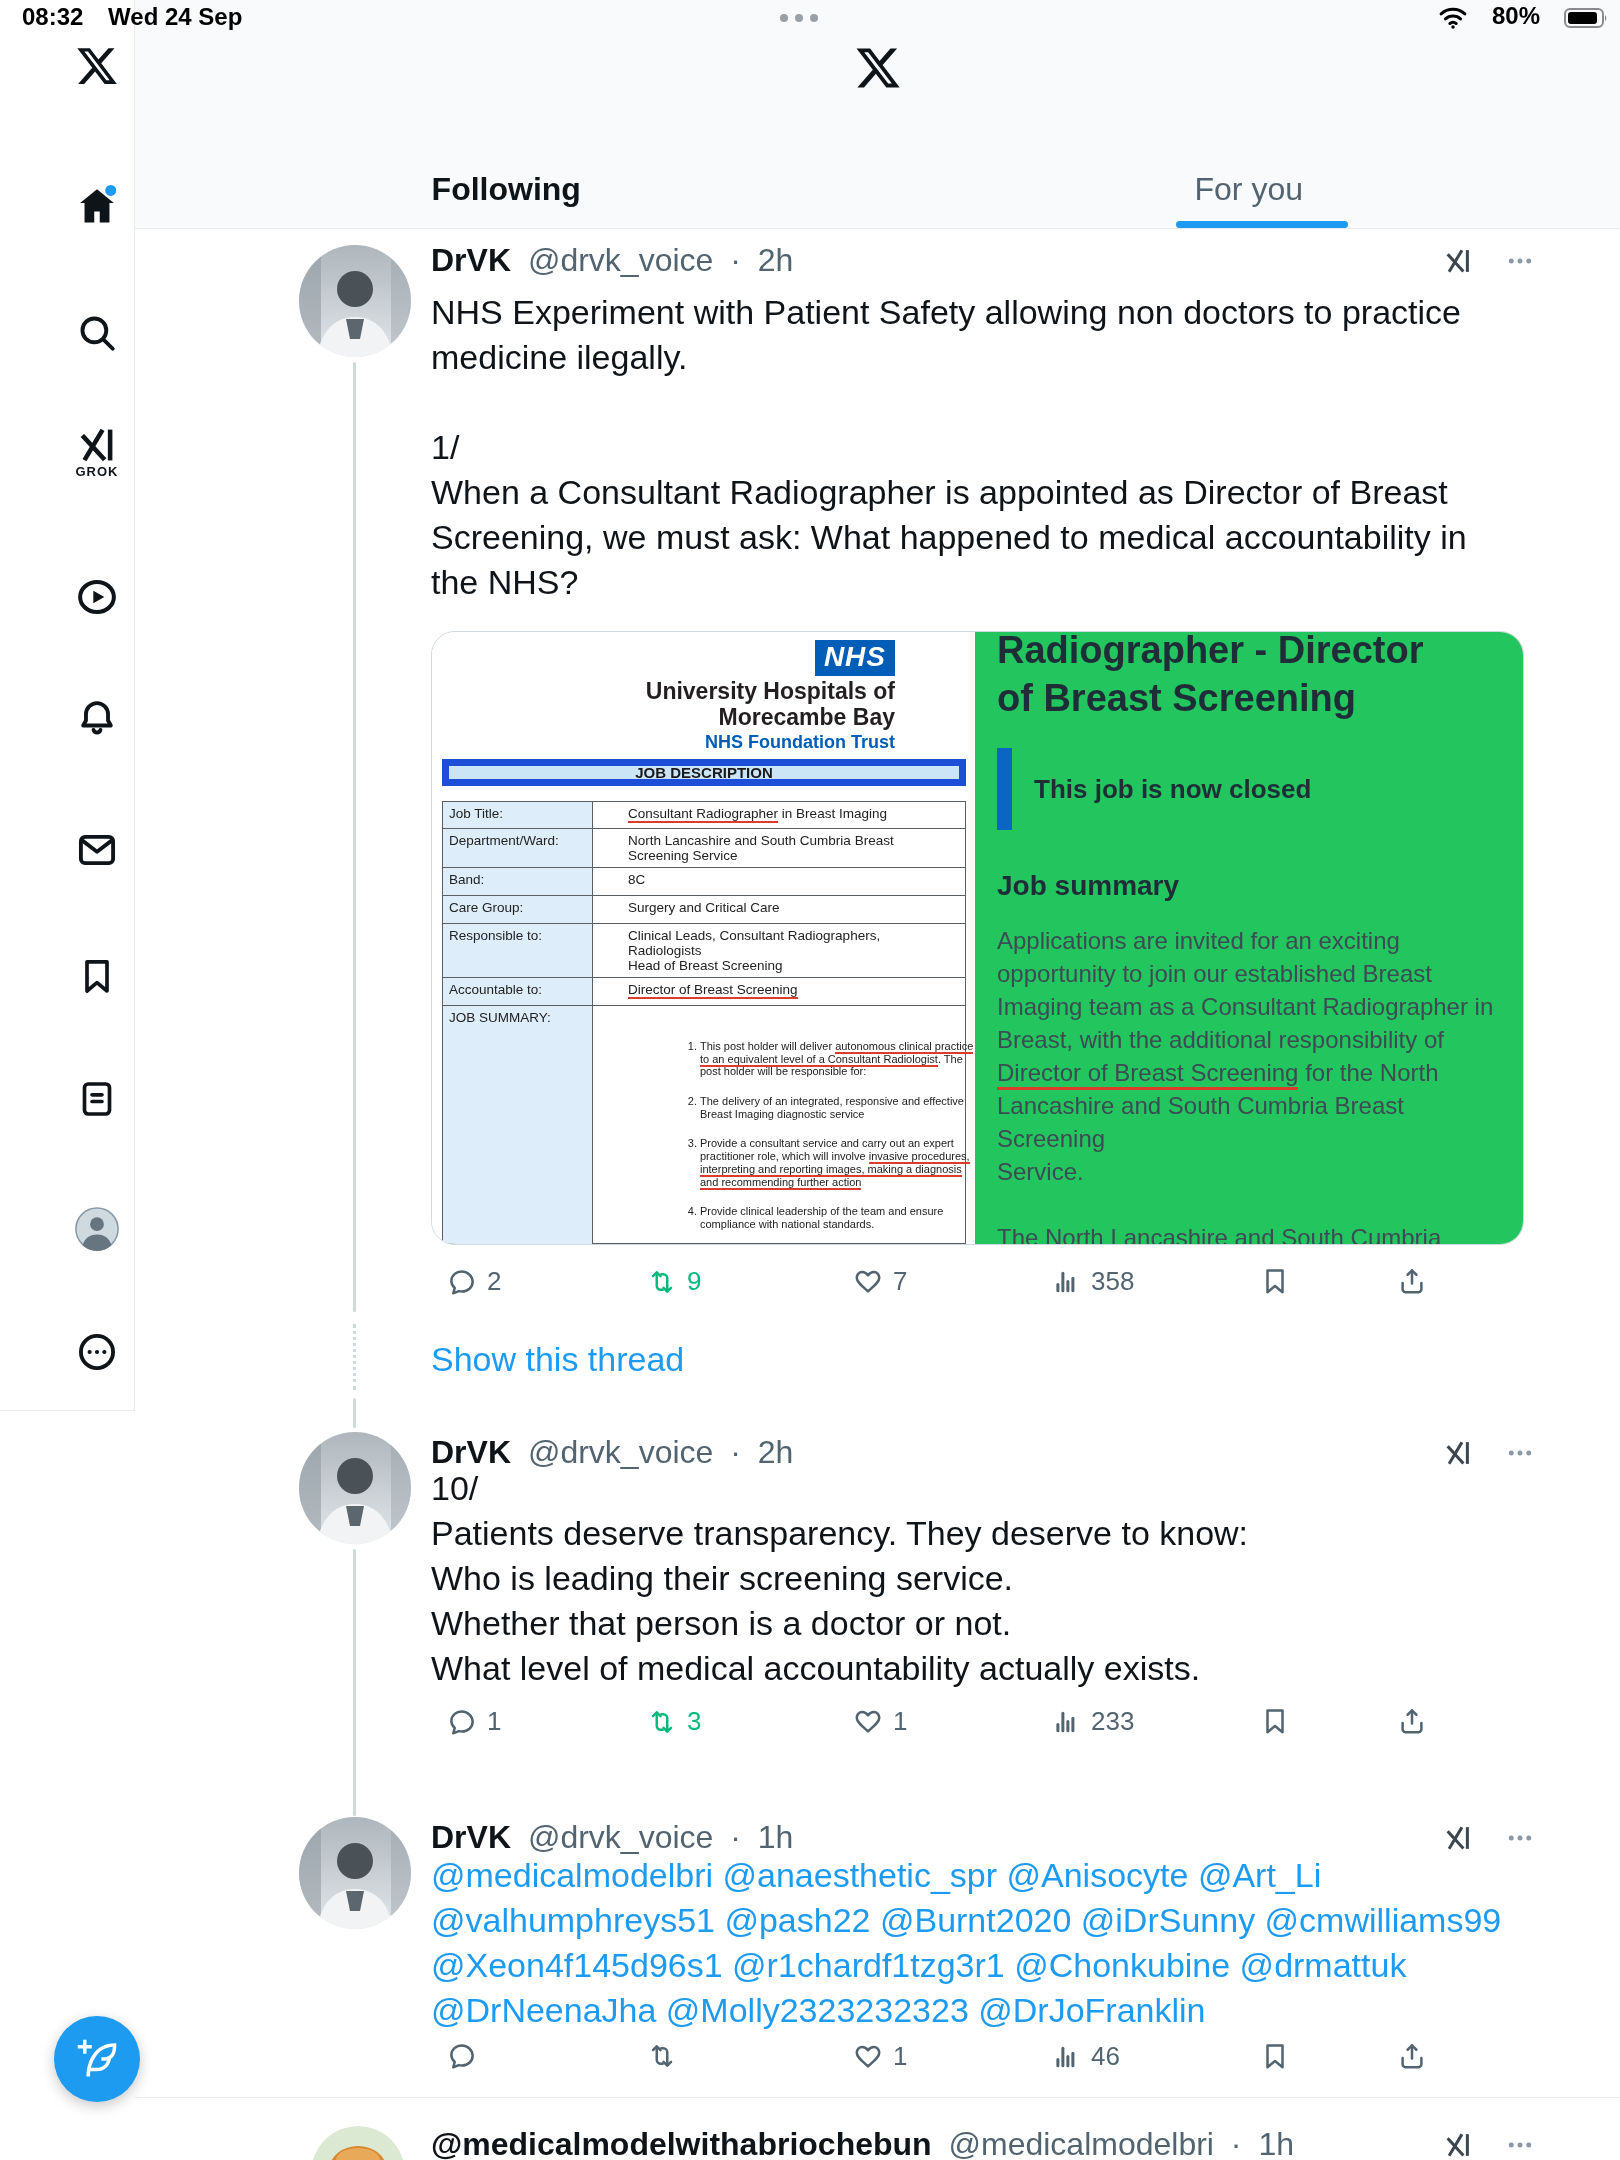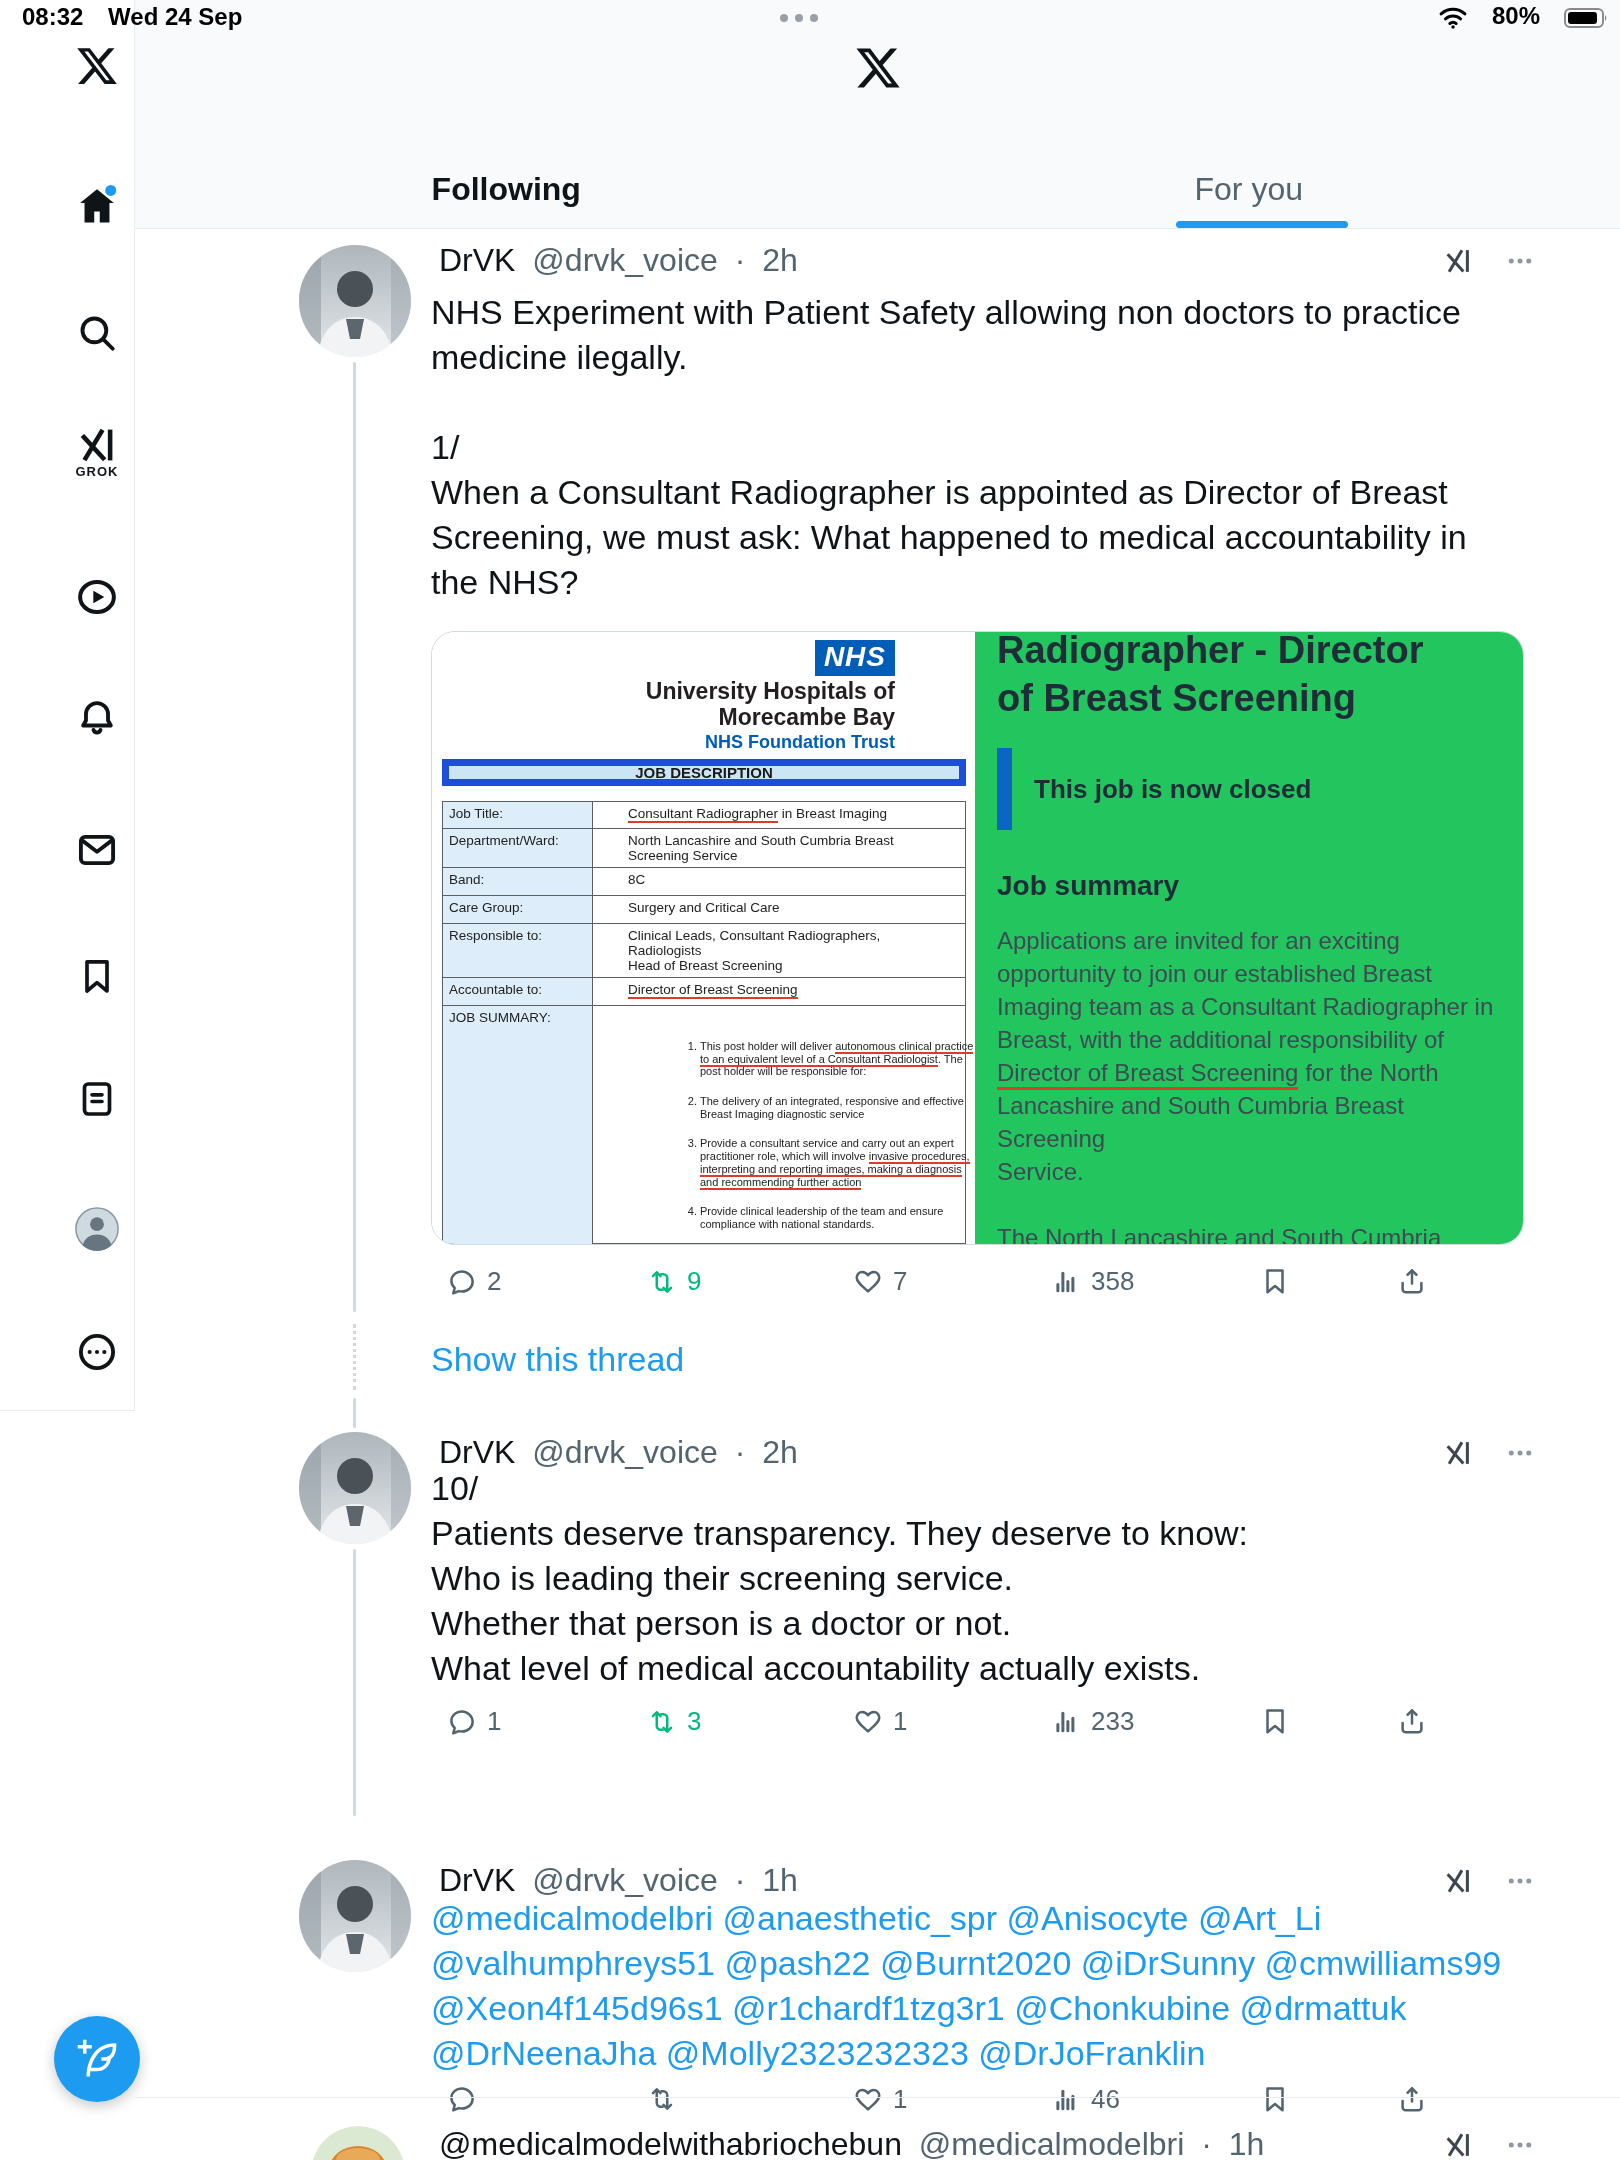--- a/index.html
+++ b/index.html
@@ -25,21 +25,21 @@
                border-bottom:1px solid #e8ecee;z-index:5;}
   .hx{position:absolute;left:50%;top:44px;transform:translateX(-50%);}
   .tabs{position:absolute;left:0;right:0;bottom:0;height:78px;display:flex;}
   .tab{flex:1;display:flex;align-items:center;justify-content:center;font-size:32px;color:#536471;}
   .tab.active{color:#0f1419;font-weight:bold;}
   .tab-underline{position:absolute;bottom:0;left:1041px;width:172px;height:7px;border-radius:4px;background:#1d9bf0;}
   
   .tweet{position:absolute;left:0;right:0;}
   .avatar{position:absolute;left:164px;width:112px;height:112px;border-radius:50%;overflow:hidden;}
   .tw-head{position:absolute;left:296px;top:14px;font-size:32px;white-space:nowrap;}
-  .tw-name{font-weight:normal;color:#0f1419;margin-left:8px;}
+  .tw-name{font-weight:bold;color:#0f1419;}
   .tw-handle,.tw-dot,.tw-time{color:#536471;margin-left:8px;}
   .tw-icons{position:absolute;top:18px;left:1308px;display:flex;gap:32px;align-items:center;}
   .tw-body{position:absolute;left:296px;width:1110px;font-size:34px;line-height:45px;white-space:pre-line;color:#0f1419;}
   .mentions{color:#1d9bf0;}
   .show-thread{position:absolute;left:296px;font-size:34px;color:#1d9bf0;}
   .thread-seg{position:absolute;left:218px;width:3px;background:#cfd9de;border-radius:2px;}
   .thread-dots{position:absolute;left:218px;width:0;border-left:3px dotted #cfd9de;}
   .t3-divider{position:absolute;left:0;right:0;top:2097px;height:1px;background:#e8ecee;}
   
   .stats-row{position:absolute;left:296px;width:1120px;height:44px;}
@@ -448,21 +448,21 @@
       <div class="stat" style="left:966px">
         <svg width="30" height="30" viewBox="0 0 24 24" fill="none" stroke="currentColor" stroke-width="2" stroke-linecap="round" stroke-linejoin="round">
             <path d="M12 14V3.5"></path>
             <path d="M8.5 7L12 3.5 15.5 7"></path>
             <path d="M4.5 13.5v5A2.5 2.5 0 0 0 7 21h10a2.5 2.5 0 0 0 2.5-2.5v-5"></path>
           </svg>
       </div>
     </div>
   </article>
 
-  <article class="tweet" style="top:1856px;height:277px">
+  <article class="tweet" style="top:1813px;height:277px">
     <div class="avatar" style="top:4px">
       <svg width="112" height="112" viewBox="0 0 112 112">
         <rect width="112" height="112" fill="url(#g1)"></rect>
         <rect x="0" y="0" width="22" height="112" fill="#8d979e" opacity="0.55"></rect>
         <rect x="92" y="0" width="20" height="112" fill="#98a1a8" opacity="0.45"></rect>
         <circle cx="56" cy="44" r="18" fill="#4a5258"></circle>
         <path d="M18 112c4-28 20-40 38-40s34 12 38 40z" fill="#f2f3f4"></path>
         <path d="M47 74h18l-4 20h-10z" fill="#5d666d"></path>
       </svg>
     </div>

